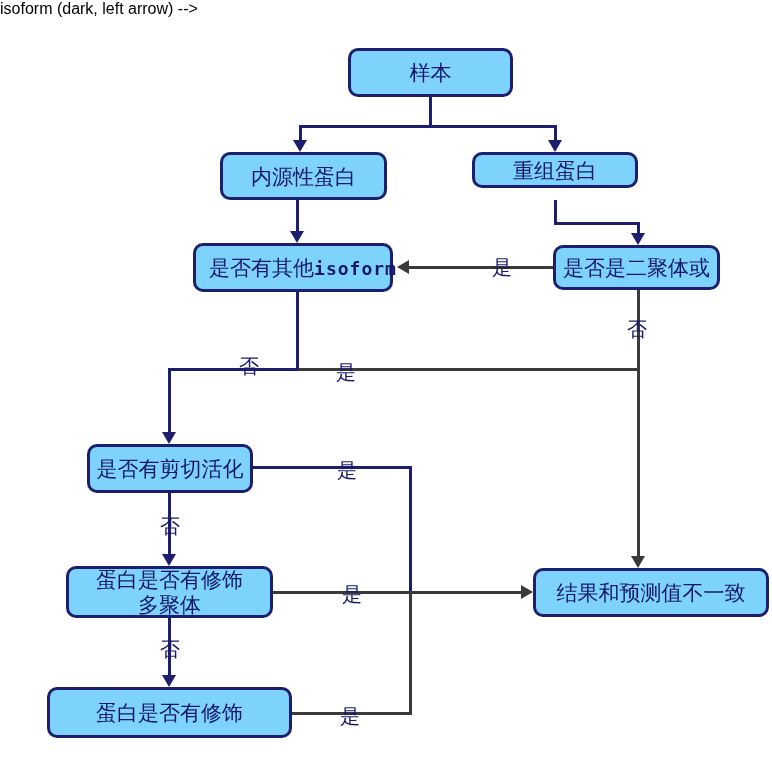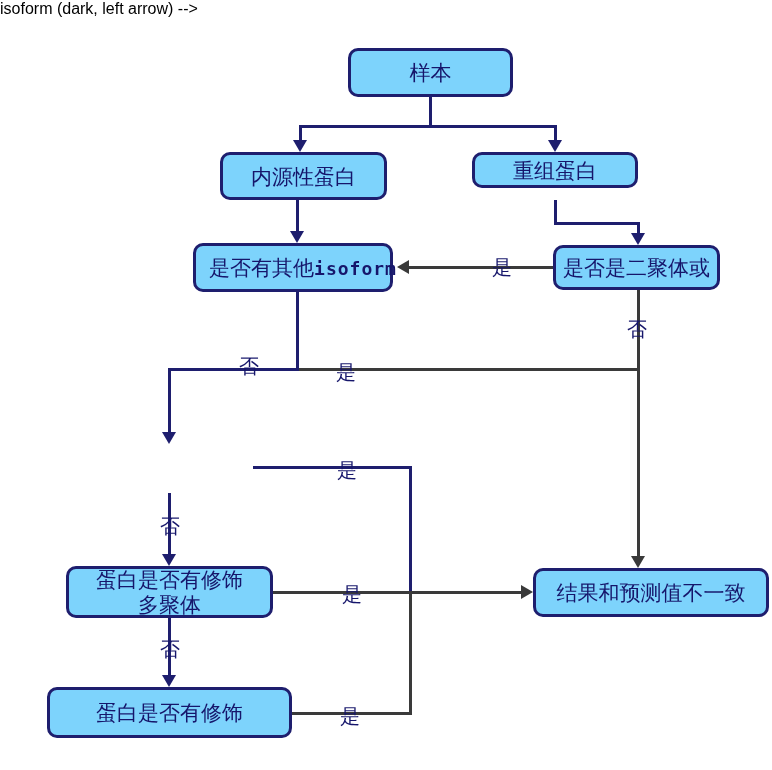--- a/index.html
+++ b/index.html
@@ -49,20 +49,23 @@
     <span class="inline-row">
       <span>是否有其他</span>
       <span class="en">isoform</span>
     </span>
   </div>
 
   <div class="node" style="left:553px;top:245px;width:167px;height:45px;">
     <span>是否是二聚体或</span>
   </div>
 
+  <div class="node" style="left:87px;top:444px;width:166px;height:49px;">
+    <span>是否有剪切活化</span>
+  </div>
 
   <div class="node" style="left:66px;top:566px;width:207px;height:52px;">
     <span>蛋白是否有修饰</span>
     <span>多聚体</span>
   </div>
 
   <div class="node" style="left:47px;top:687px;width:245px;height:51px;justify-content:center;">
     <span>蛋白是否有修饰</span>
   </div>
 

